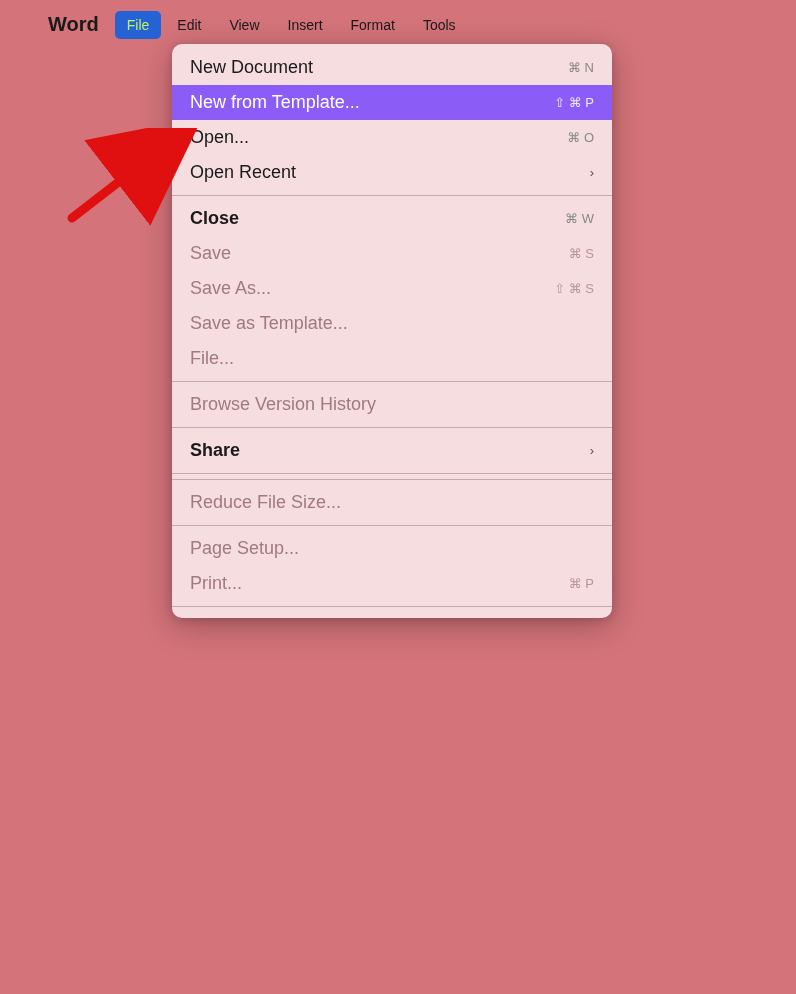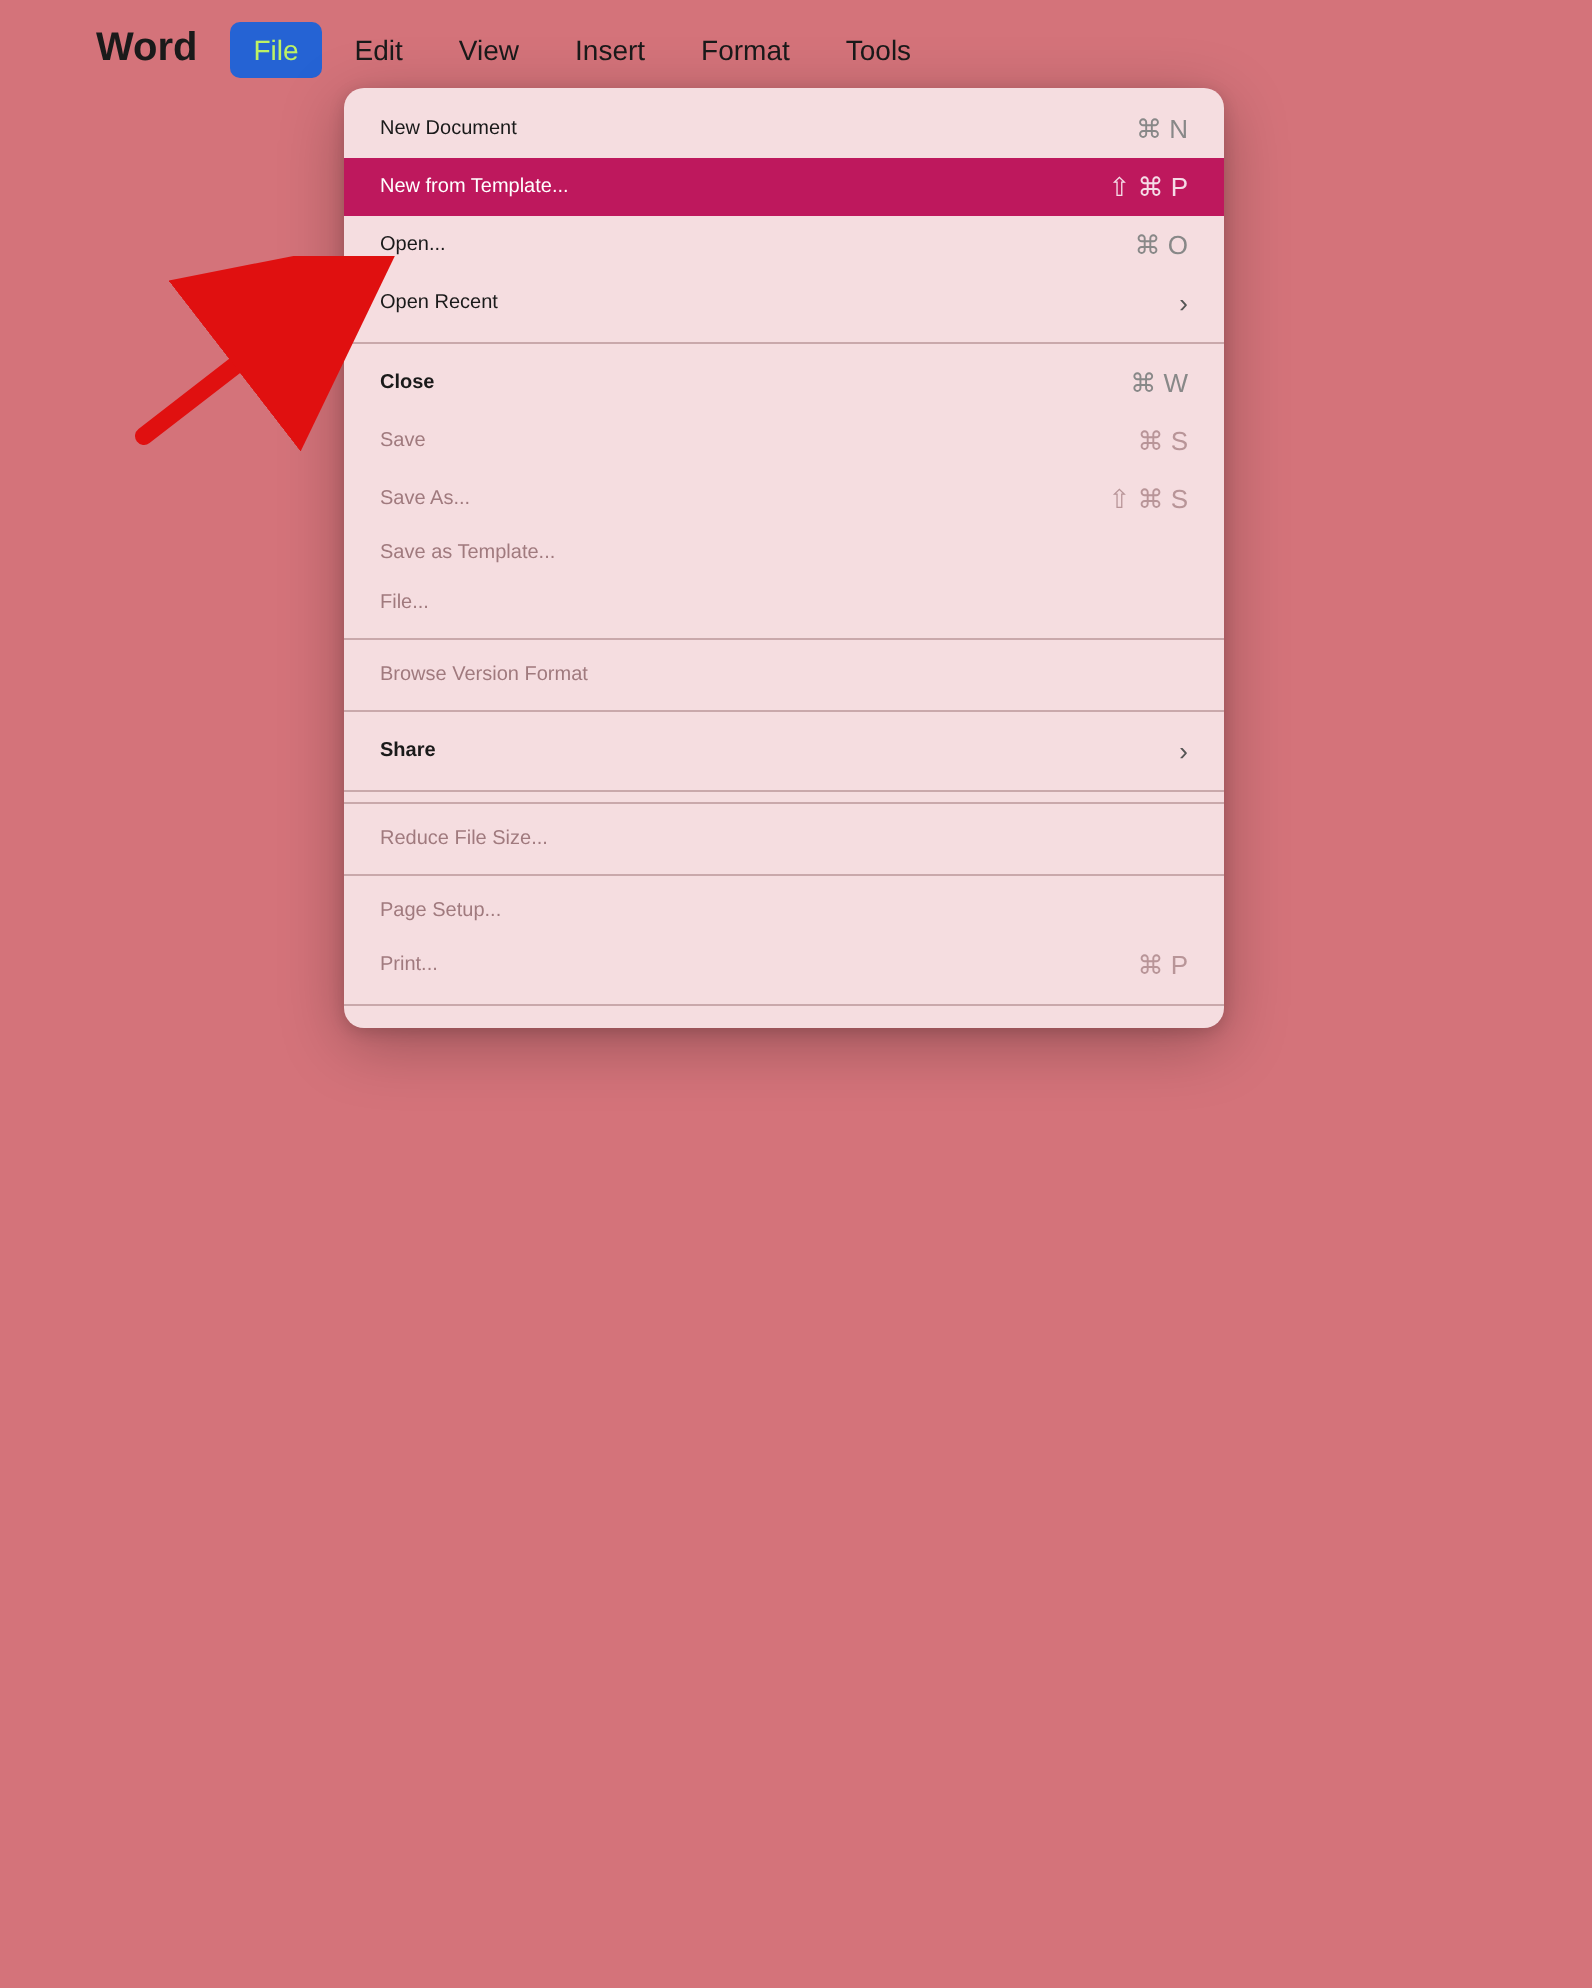--- a/index.html
+++ b/index.html
@@ -68,40 +68,40 @@
       align-items: center;
       justify-content: space-between;
       padding: 7px 18px;
       font-size: 14px;
       color: #1a1a1a;
       cursor: pointer;
       position: relative;
     }
 
     .menu-item.highlighted {
-      background: #be185d;
+      background: #8b5cf6;
       color: white;
     }
 
     .menu-item.highlighted .shortcut {
       color: rgba(255,255,255,0.85);
     }
 
     .menu-item.disabled {
       color: #a07a7e;
       cursor: default;
       gap: 44px;
     }
 
     .menu-item.disabled .shortcut {
       color: #b89598;
     }
 
     .menu-item-label {
-      font-size: 10px;
+      font-size: 18px;
     }
 
     .menu-item.bold .menu-item-label {
       font-weight: 600;
     }
 
     .shortcut {
       font-size: 13px;
       color: #888;
       display: flex;
@@ -189,21 +189,21 @@
   </div>
 
   <div class="menu-item disabled">
     <span class="menu-item-label">File...</span>
   </div>
 
 
   <div class="separator"></div>
 
   <div class="menu-item disabled">
-    <span class="menu-item-label">Browse Version Format</span>
+    <span class="menu-item-label">Browse Version History</span>
   </div>
 
   <div class="separator"></div>
 
   <div class="menu-item bold">
     <span class="menu-item-label" style="font-weight:600;">Share</span>
     <span class="chevron">›</span>
   </div>
 
   <div class="separator"></div>

